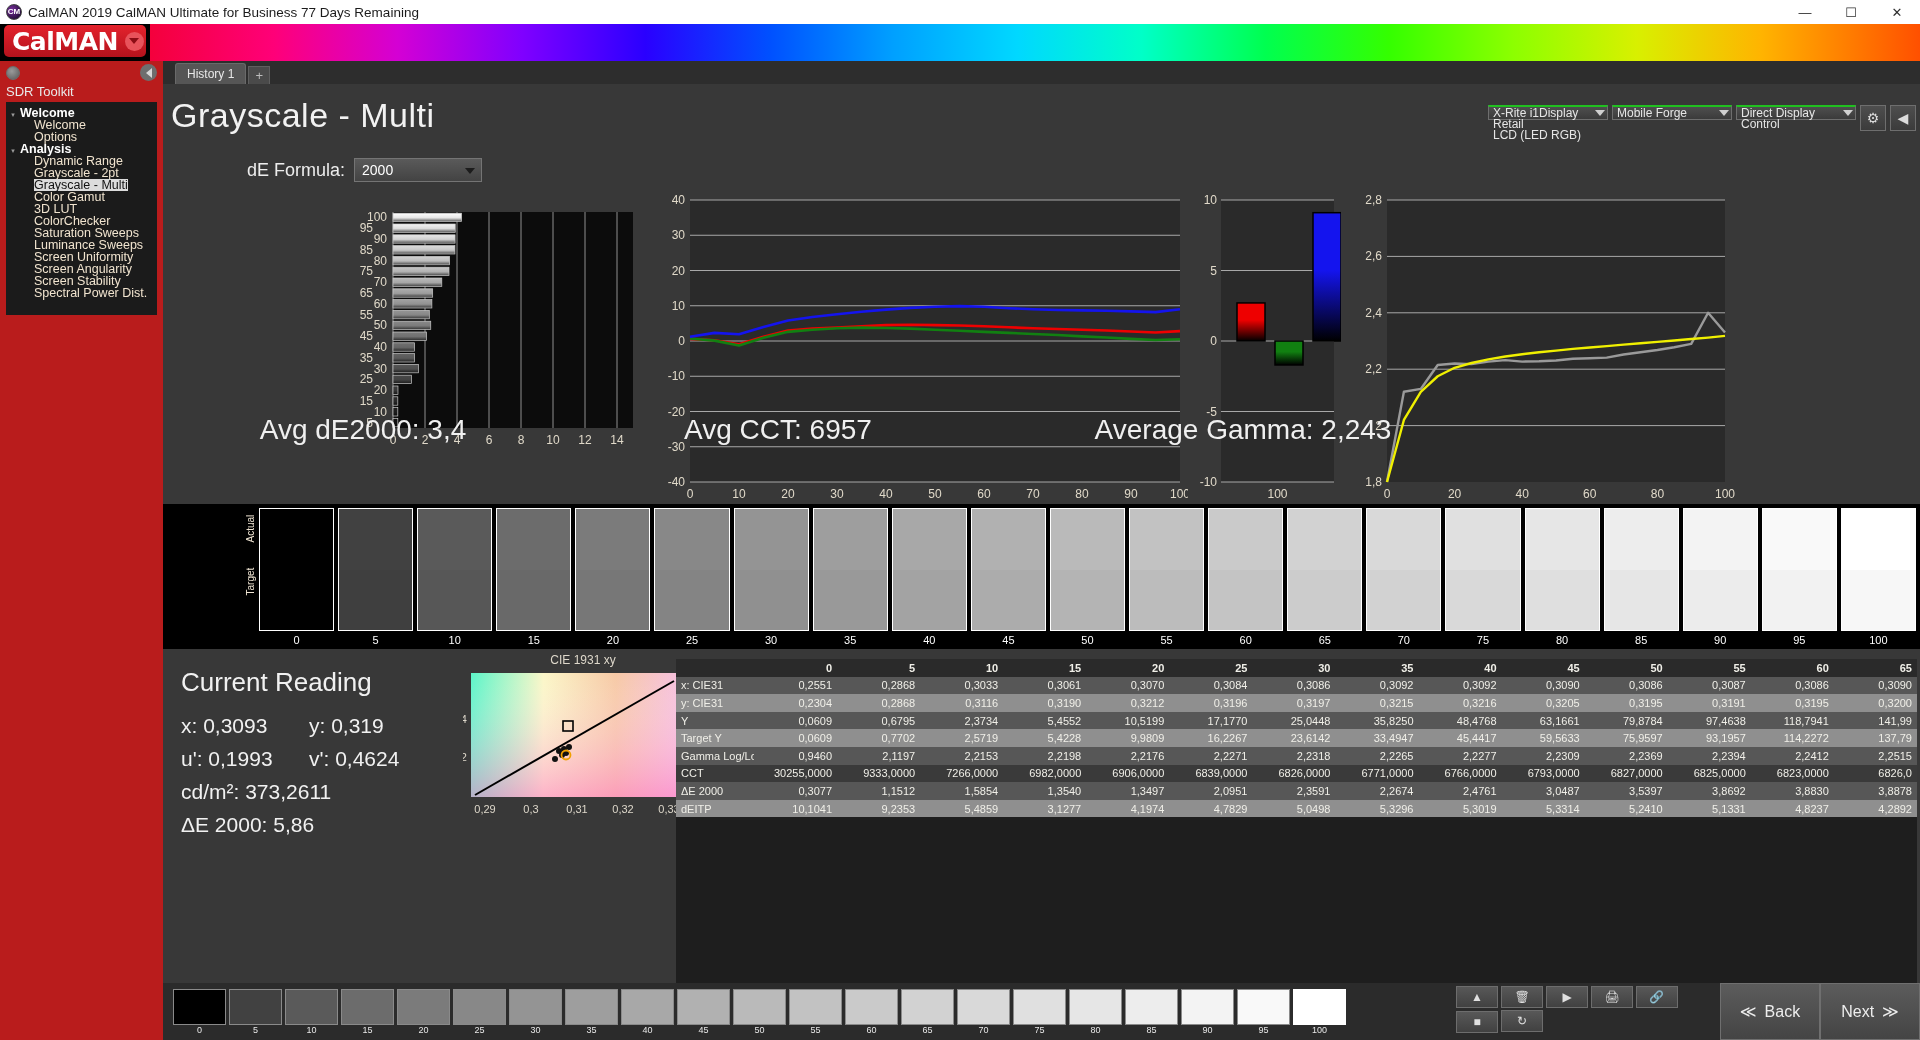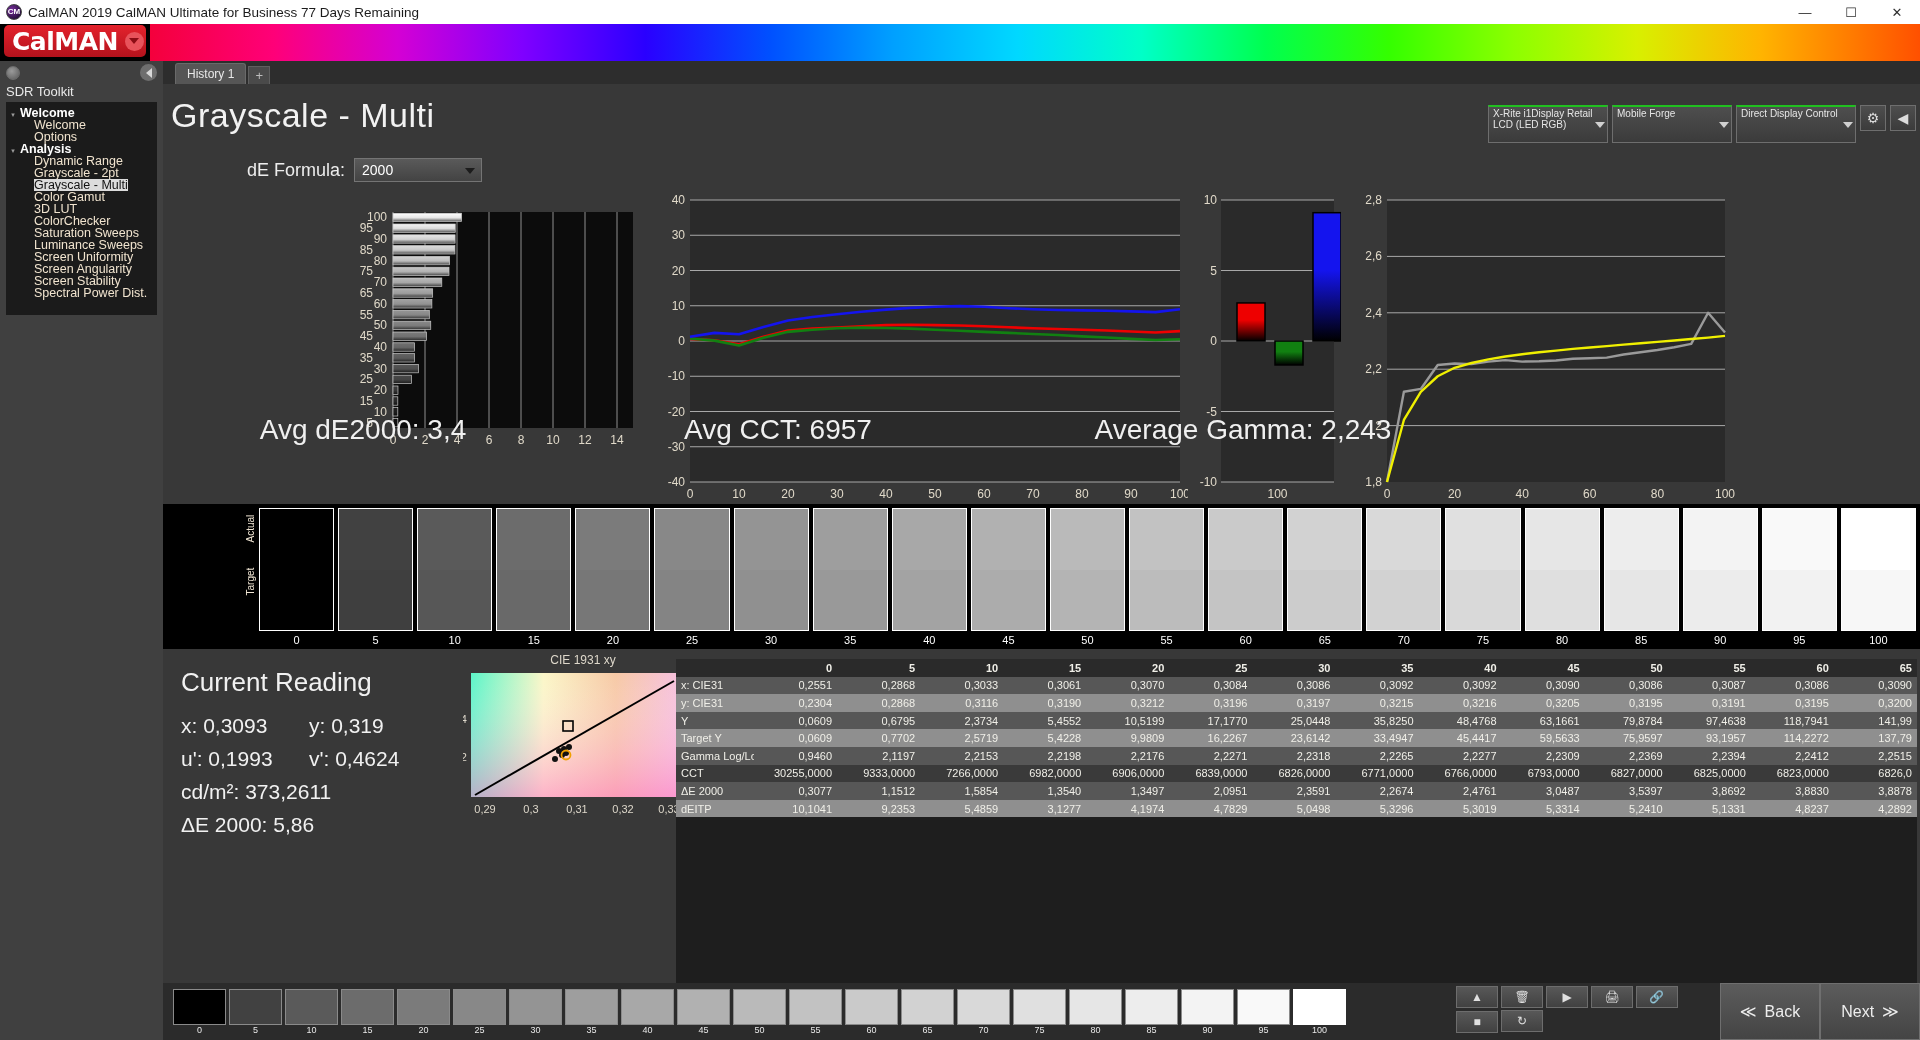--- a/index.html
+++ b/index.html
@@ -56,21 +56,21 @@
   #calman-logo .caret i {
     width: 0; height: 0; border-left: 5px solid transparent;
     border-right: 5px solid transparent; border-top: 6px solid #8b0d15;
     display: block;
   }
 
   
   #body { display: flex; height: 979px; }
 
   
-  #sidebar { width: 163px; background: #404040; flex: none; position: relative; }
+  #sidebar { width: 163px; background: #b91c1c; flex: none; position: relative; }
   #sb-top { height: 23px; display: flex; align-items: center; justify-content: space-between;
             padding: 0 6px; }
   .sb-dot {
     width: 14px; height: 14px; border-radius: 50%;
     background: radial-gradient(circle at 40% 35%, #9a9a9a, #5a5a5a);
     border: 1px solid #6d6d6d;
   }
   .sb-collapse {
     width: 17px; height: 17px; border-radius: 50%; background: #6e6e6e;
     display: flex; align-items: center; justify-content: center;
@@ -100,23 +100,23 @@
   }
   .tabplus {
     background: #4a4a4a; color: #bdbdbd; font-size: 13px; height: 18px;
     width: 22px; text-align: center; line-height: 18px; margin-left: 2px;
     border: 1px solid #5f5f5f; border-bottom: none;
   }
 
   
   #devbar { position: absolute; right: 4px; top: 44px; display: flex; gap: 4px; align-items: stretch; }
   .devbox {
-    width: 120px; height: 38px; background: linear-gradient(#4e4e4e,#3b3b3b);
+    width: 120px; height: 15px; background: linear-gradient(#4e4e4e,#3b3b3b);
     border: 1px solid #6e6e6e; border-top: 2px solid #20c020; position: relative;
-    color: #e6e6e6; font-size: 10px; padding: 1px 14px 0 4px; line-height: 11px;
+    color: #e6e6e6; font-size: 12px; padding: 1px 14px 0 4px; line-height: 11px;
   }
   .devbox .dd {
     position: absolute; right: 2px; top: 50%; margin-top: -3px;
     width: 0; height: 0; border-left: 5px solid transparent;
     border-right: 5px solid transparent; border-top: 6px solid #d0d0d0;
   }
   .iconbtn {
     width: 26px; height: 26px; background: linear-gradient(#4e4e4e,#3b3b3b);
     border: 1px solid #6e6e6e; display: flex; align-items: center;
     justify-content: center; color: #dcdcdc; font-size: 14px;

